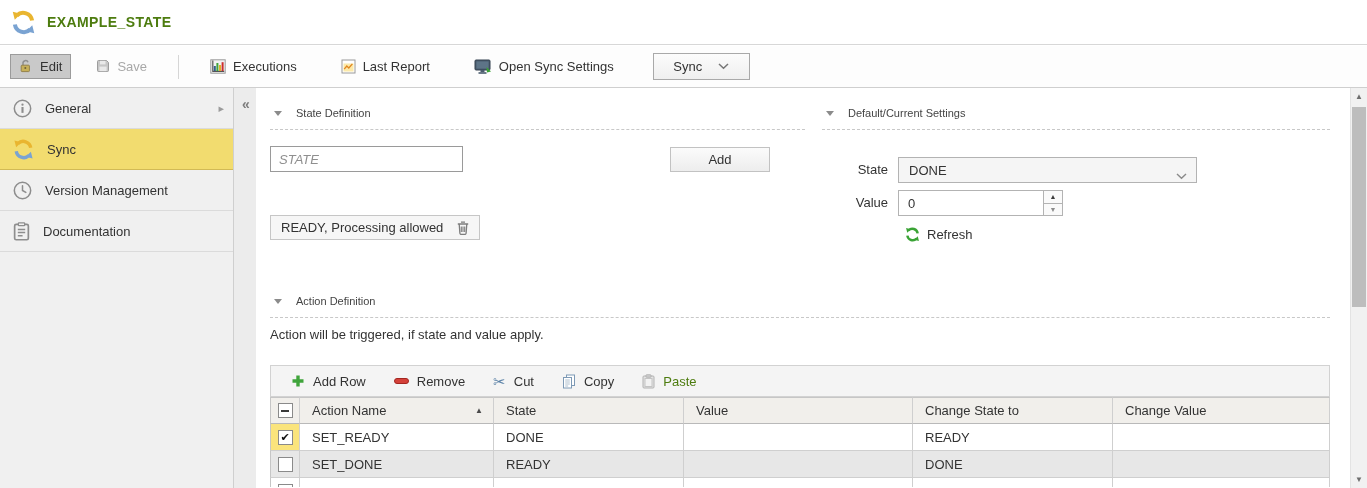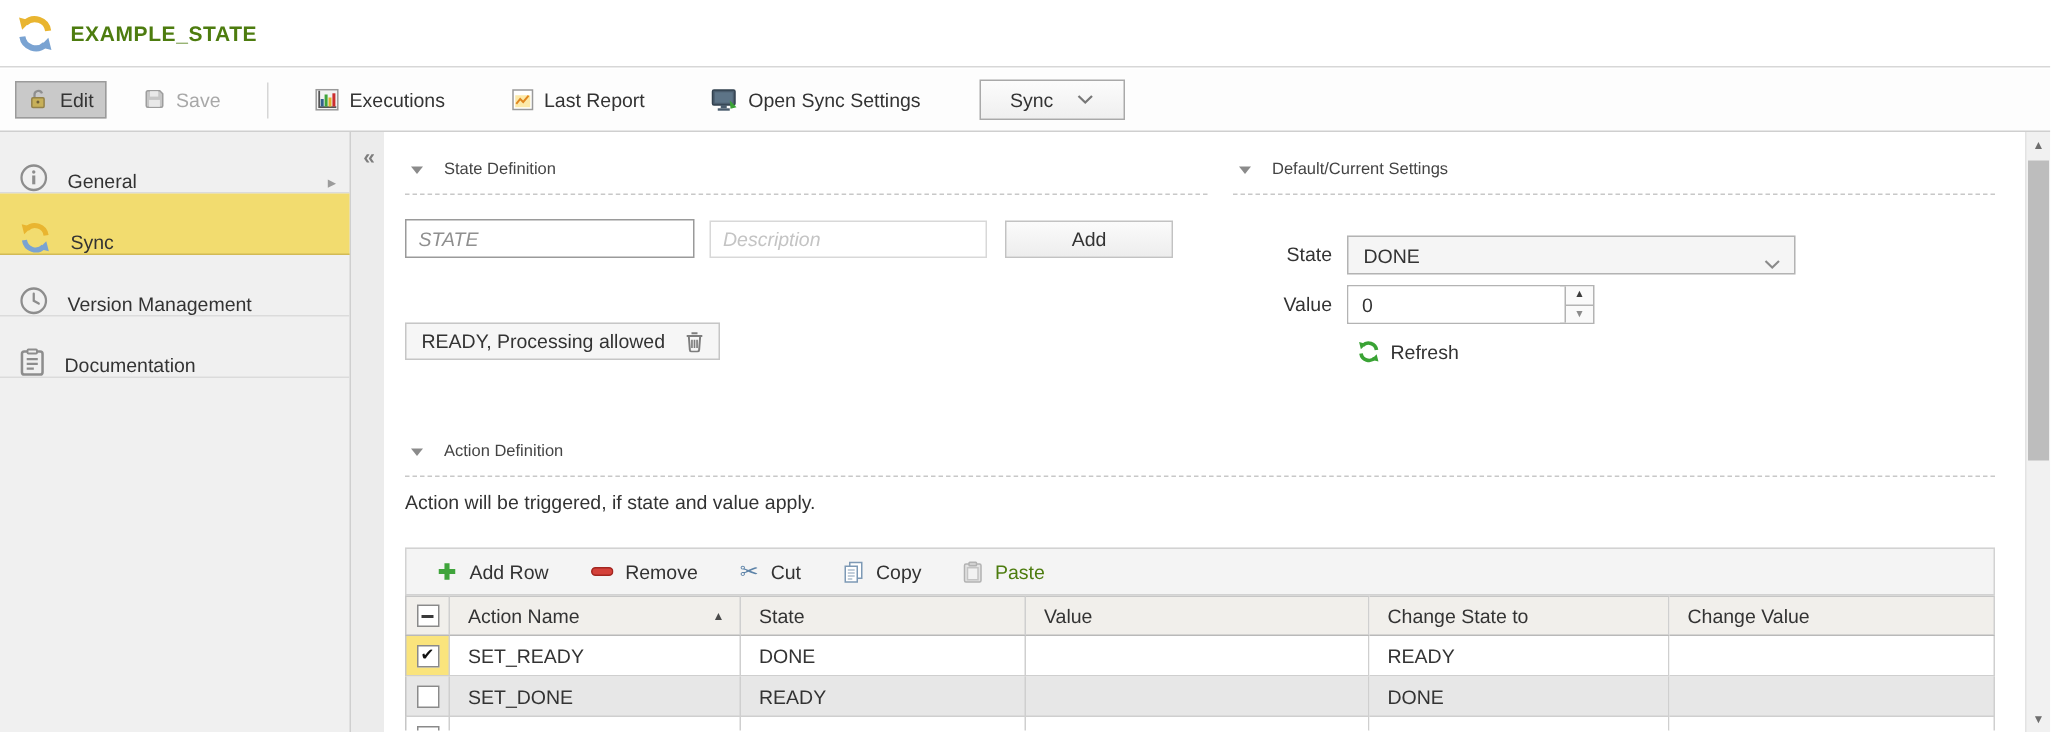--- a/index.html
+++ b/index.html
@@ -19,21 +19,21 @@
   .tbtn.disabled{color:#a8a8a8;cursor:default;}
   .tbtn.mleft{margin-left:26px;}
   .tsep{width:1px;height:24px;background:#d6d6d6;margin:0 22px;}
   .more-btn{margin-left:30px;width:97px;height:27px;border:1px solid #a9a9a9;
             background:linear-gradient(#fcfcfc,#efefef);display:flex;align-items:center;
             justify-content:center;gap:16px;cursor:pointer;box-sizing:border-box;}
 
   
   .sidebar{position:absolute;left:0;top:88px;width:234px;height:400px;background:#f0f0f0;
            border-right:1px solid #cfcfcf;box-sizing:border-box;}
-  .side-item{height:40px;display:flex;align-items:flex-end;padding-left:13px;gap:13px;
+  .side-item{height:40px;display:flex;align-items:center;padding-left:13px;gap:13px;
              border-bottom:1px solid #dbdbdb;position:relative;cursor:pointer;}
   .side-item.selected{background:#f2dc6f;border-bottom-color:#d2ba55;}
   .side-sub{position:absolute;right:9px;color:#9b9b9b;font-size:11px;line-height:1;}
 
   .strip{position:absolute;left:234px;top:88px;width:22px;height:400px;background:#ececec;}
   .collapse{padding-top:8px;text-align:center;color:#7d7d7d;font-size:14px;font-weight:bold;
             letter-spacing:-2px;cursor:pointer;}
 
   
   .content{position:absolute;left:256px;top:88px;width:1087px;height:400px;background:#fff;}
@@ -42,21 +42,21 @@
        border-top:5.5px solid #8b8b8b;}
   .sec-title{color:#444;font-size:11px;}
   .dashed{position:absolute;border-top:1px dashed #c8c8c8;height:0;}
 
   .txt-inp{position:absolute;box-sizing:border-box;height:26px;padding:0 8px;font-size:13px;
            font-family:inherit;color:#333;outline:none;background:#fff;}
   #state-inp{left:14px;top:58px;width:193px;border:1px solid #9a9a9a;}
   #state-inp::placeholder{color:#8f8f8f;font-style:italic;opacity:1;}
   #desc-inp{left:217px;top:59px;width:185px;height:25px;border:1px solid #d8d8d8;}
   #desc-inp::placeholder{color:#c4c4c4;font-style:italic;opacity:1;}
-  .add-btn{position:absolute;left:414px;top:59px;width:112px;height:25px;box-sizing:border-box;
+  .add-btn{position:absolute;left:414px;top:59px;width:100px;height:25px;box-sizing:border-box;
            background:linear-gradient(#fbfbfb,#ededed);border:1px solid #c2c2c2;display:flex;
            align-items:center;justify-content:center;cursor:pointer;}
   .tag{position:absolute;left:14px;height:25px;display:inline-flex;align-items:center;gap:14px;
        padding:0 10px;background:#f6f6f6;border:1px solid #c6c6c6;box-sizing:border-box;}
   .tag .trash{display:flex;cursor:pointer;}
 
   .ds-label{position:absolute;left:566px;width:66px;text-align:right;line-height:26px;}
   .dropdown{position:absolute;left:642px;top:69px;width:299px;height:26px;border:1px solid #b3b3b3;
             background:#f5f5f5;box-sizing:border-box;display:flex;align-items:center;
             padding-left:10px;cursor:pointer;}
@@ -242,21 +242,20 @@
 
   <div class="content">
 
     <div class="sec-head" style="left:18px;top:19px;">
       <span class="tri"></span>
       <span class="sec-title">State Definition</span>
     </div>
     <div class="dashed" style="left:14px;top:41px;width:535px;"></div>
 
     <input id="state-inp" class="txt-inp" placeholder="STATE" style="">
-    <input id="desc-inp" class="txt-inp" placeholder="Description" style="">
     <div class="add-btn">
       <span>Add</span>
     </div>
 
     <div class="tag" style="top:127px;">
       <span>READY, Processing allowed</span>
       <span class="trash">
         <svg width="12" height="14" viewBox="0 0 12 14">
           <path d="M4 1.2 h4 M0.8 3 h10.4 M2.2 3 l0.7 9.3 a1.2 1.2 0 0 0 1.2 1.1 h3.8 a1.2 1.2 0 0 0 1.2-1.1 L9.8 3" fill="none" stroke="#7d7d7d" stroke-width="1.3"></path>
           <path d="M4.3 5.5 v5.5 M6 5.5 v5.5 M7.7 5.5 v5.5" stroke="#7d7d7d" stroke-width="1.1"></path>

